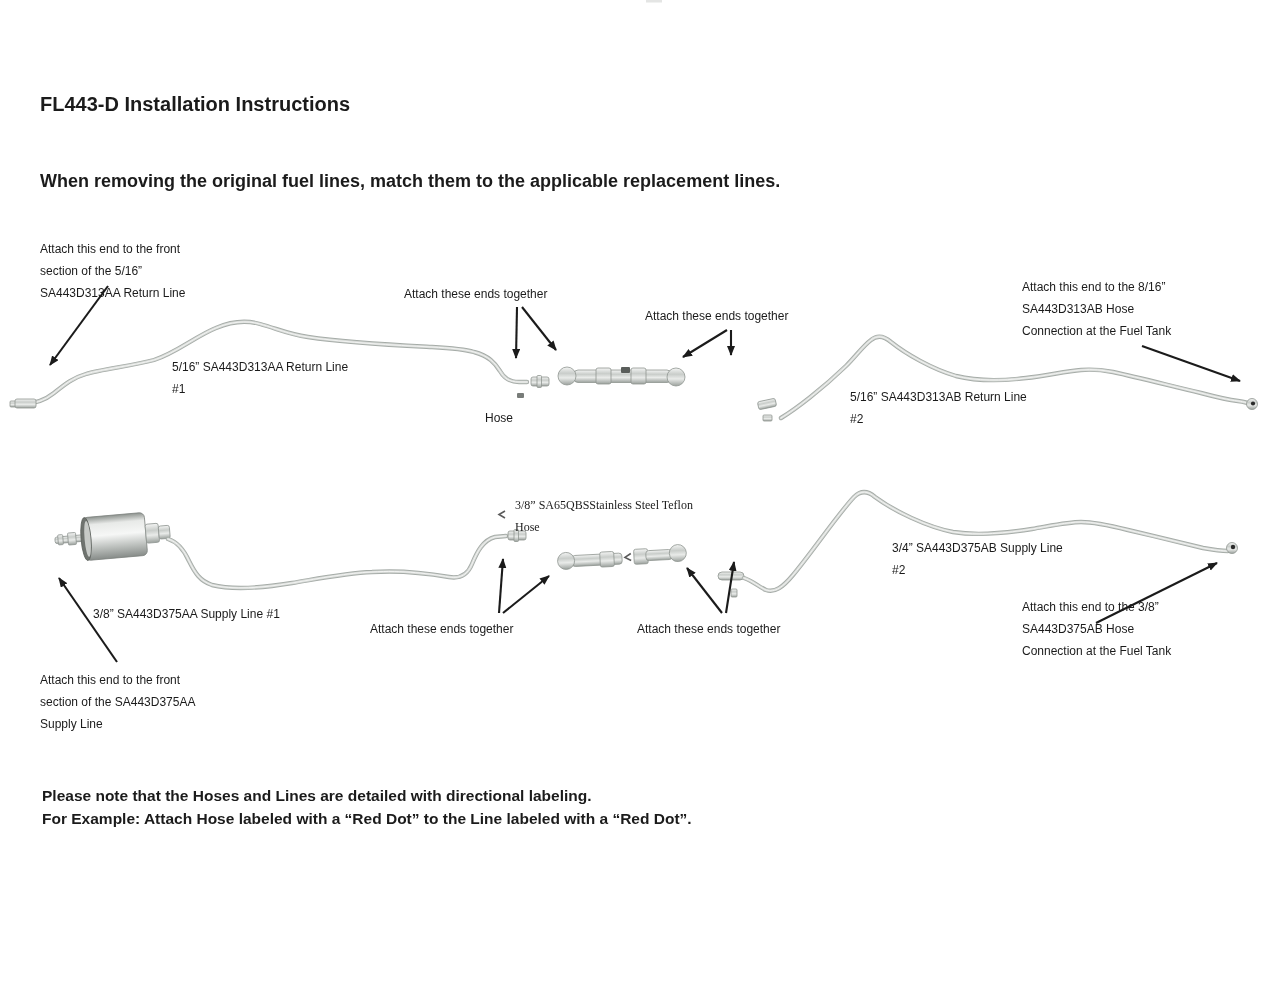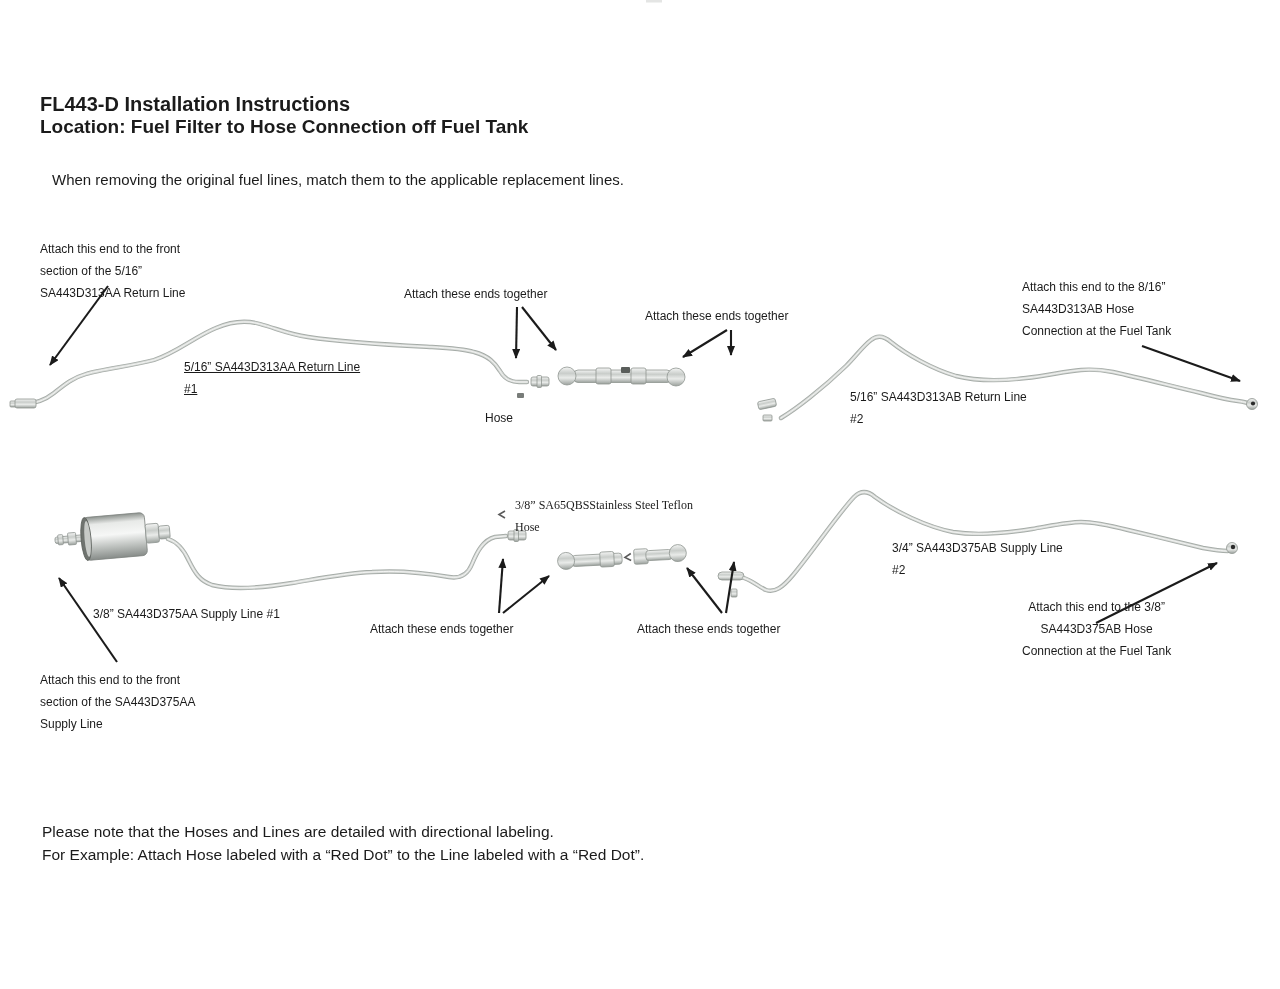--- a/index.html
+++ b/index.html
@@ -2,40 +2,39 @@
 <html><head>
 <meta charset="utf-8">
 <style>
   html,body { margin:0; padding:0; background:#ffffff; }
   .page {
     position:relative; width:1280px; height:989px; background:#ffffff;
     font-family:"Liberation Sans", sans-serif; color:#1b1b1b; overflow:hidden;
   }
   .title    { position:absolute; left:40px; top:64px;  font-size:20px; font-weight:bold; white-space:nowrap;margin-top:29px; }
   .subtitle { position:absolute; left:40px; top:116px; font-size:19px; font-weight:bold; white-space:nowrap; }
-  .warning  { position:absolute; left:52px; top:171px; font-size:15px; font-weight:normal; white-space:nowrap; }
+  .warning  { position:absolute; left:40px; top:171px; font-size:18px; font-weight:bold; white-space:nowrap; }
   .ann { position:absolute; font-size:12px; line-height:22px; white-space:nowrap; }
-  .note { position:absolute; left:42px; top:784px; font-size:15.5px; font-weight:normal; line-height:23px; white-space:nowrap;margin-top:36px; }
+  .note { position:absolute; left:42px; top:784px; font-size:15.5px; font-weight:bold; line-height:23px; white-space:nowrap; }
   svg.diagram { position:absolute; left:0; top:0; }
 
   .tube use { fill:none; stroke-linecap:round; stroke-linejoin:round; }
   .tube .s1 { stroke:#a6aca8; stroke-width:4.4; }
   .tube .s2 { stroke:#d7dad7; stroke-width:2.6; }
   .tube .s3 { stroke:#f2f3f2; stroke-width:1; }
   .fit  { fill:url(#metalV); stroke:#8f9591; stroke-width:0.8; }
   .arrow { stroke:#1b1b1b; stroke-width:2.1; fill:none; marker-end:url(#ah); }
   .dirmark { fill:none; stroke:#5a5a5a; stroke-width:1.6; stroke-linejoin:miter; }
 </style>
 </head>
 <body>
 
 <div class="page">
 
   <div class="title">FL443-D Installation Instructions</div>
-  <div class="subtitle">Location: Fuel Filter to Hose Connection off Fuel Tank</div>
   <div class="warning">When removing the original fuel lines, match them to the applicable replacement lines.</div>
 
   <svg class="diagram" width="1280" height="989" viewBox="0 0 1280 989">
     <defs>
       <marker id="ah" markerWidth="12" markerHeight="10" refX="9" refY="4" orient="auto" markerUnits="userSpaceOnUse">
         <path d="M0,0 L10,4 L0,8 Z" fill="#1b1b1b"></path>
       </marker>
       <linearGradient id="metalV" x1="0" y1="0" x2="0" y2="1">
         <stop offset="0" stop-color="#f4f5f4"></stop>
         <stop offset="0.35" stop-color="#c9cdca"></stop>
@@ -153,21 +152,21 @@
   <div class="ann" style="left:404px; top:283px;">Attach these ends together</div>
 
   <div class="ann" style="left:645px; top:305px;">Attach these ends together</div>
 
   <div class="ann" style="left:1022px; top:276px;">
     <div>Attach this end to the 8/16”</div>
     <div>SA443D313AB Hose</div>
     <div>Connection at the Fuel Tank</div>
   </div>
 
-  <div class="ann" style="left:184px; top:356px;text-decoration:underline;">
+  <div class="ann" style="left:172px; top:356px;">
     <div>5/16” SA443D313AA Return Line</div>
     <div>#1</div>
   </div>
 
   <div class="ann" style="left:485px; top:407px;">
     <div>Hose</div>
   </div>
 
   <div class="ann" style="left:850px; top:386px;">
     <div>5/16” SA443D313AB Return Line</div>
@@ -183,21 +182,21 @@
 
   <div class="ann" style="left:370px; top:618px;">Attach these ends together</div>
 
   <div class="ann" style="left:637px; top:618px;">Attach these ends together</div>
 
   <div class="ann" style="left:892px; top:537px;">
     <div>3/4” SA443D375AB Supply Line</div>
     <div>#2</div>
   </div>
 
-  <div class="ann" style="left:1022px; top:596px;text-align:center;">
+  <div class="ann" style="left:1022px; top:596px;">
     <div>Attach this end to the 3/8”</div>
     <div>SA443D375AB Hose</div>
     <div>Connection at the Fuel Tank</div>
   </div>
 
   <div class="ann" style="left:40px; top:669px;">
     <div>Attach this end to the front</div>
     <div>section of the SA443D375AA</div>
     <div>Supply Line</div>
   </div>

